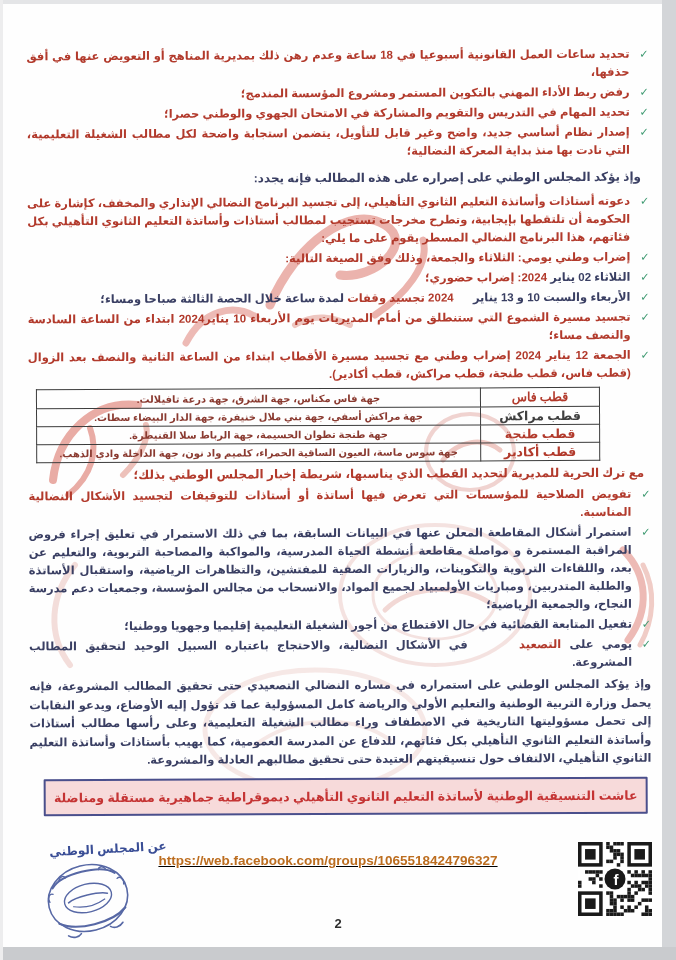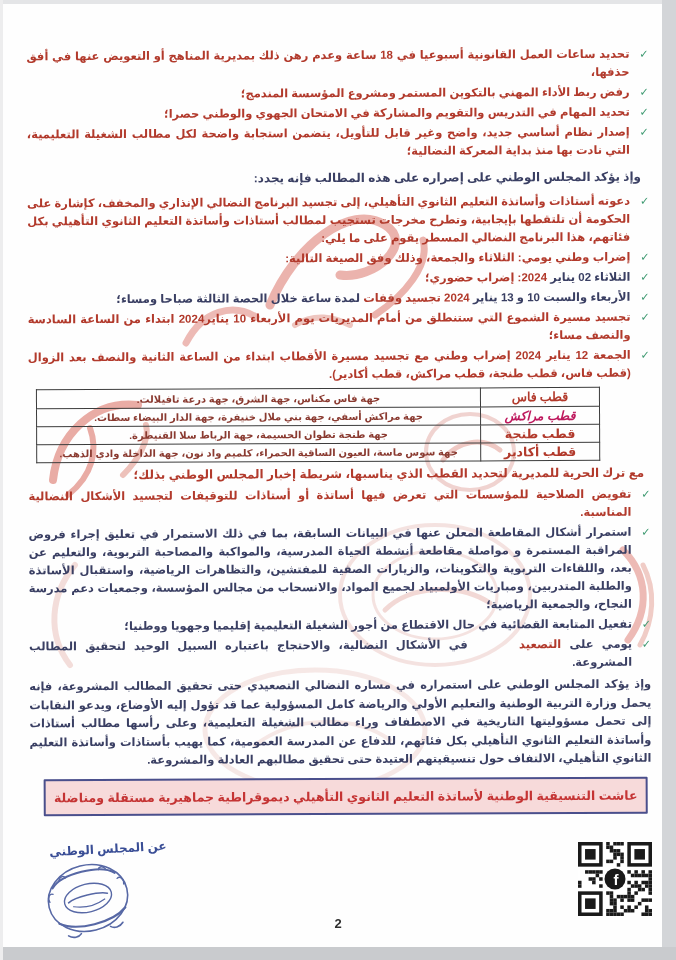--- a/index.html
+++ b/index.html
@@ -149,40 +149,40 @@
         <div class="bullet">
           <span class="check" style="color: rgb(61, 153, 112);">✓</span>
           <p class="btext"><span style="color: rgb(178, 58, 44);">إضراب وطني يومي: الثلاثاء والجمعة، وذلك وفق الصيغة التالية:</span></p>
         </div>
         <div class="bullet">
           <span class="check" style="color: rgb(61, 153, 112);">✓</span>
           <p class="btext"><span style="color: rgb(58, 63, 99);">الثلاثاء 02 يناير </span><span style="color: rgb(178, 58, 44);">2024: إضراب حضوري؛</span></p>
         </div>
         <div class="bullet">
           <span class="check" style="color: rgb(61, 153, 112);">✓</span>
-          <p class="btext"><span style="color: rgb(58, 63, 99);">الأربعاء والسبت 10 و 13 يناير </span><span style="color: rgb(178, 58, 44);">2024 تجسيد وقفات</span><span style="color: rgb(58, 63, 99);"> لمدة ساعة خلال الحصة الثالثة صباحا ومساء؛</span></p>
+          <p class="btext"><span style="color: rgb(58, 63, 99); padding-left: 16px;">الأربعاء والسبت 10 و 13 يناير </span><span style="color: rgb(178, 58, 44);">2024 تجسيد وقفات</span><span style="color: rgb(58, 63, 99);"> لمدة ساعة خلال الحصة الثالثة صباحا ومساء؛</span></p>
         </div>
         <div class="bullet">
           <span class="check" style="color: rgb(61, 153, 112);">✓</span>
           <p class="btext"><span style="color: rgb(178, 58, 44);">تجسيد مسيرة الشموع التي ستنطلق من أمام المديريات يوم الأربعاء 10 يناير2024 ابتداء من الساعة السادسة والنصف مساء؛</span></p>
         </div>
         <div class="bullet">
           <span class="check" style="color: rgb(61, 153, 112);">✓</span>
           <p class="btext"><span style="color: rgb(178, 58, 44);">الجمعة 12 يناير 2024 إضراب وطني مع تجسيد مسيرة الأقطاب ابتداء من الساعة الثانية والنصف بعد الزوال (قطب فاس، قطب طنجة، قطب مراكش، قطب أكادير).</span></p>
         </div>
       </div>
 
     <table class="poles">
       <tbody id="poles-tbody">
           <tr>
             <td class="pole" style="color: rgb(178, 58, 44); font-family: Liberation Serif, serif;">قطب فاس</td>
             <td class="regions" style="color: rgb(138, 58, 48);">جهة فاس مكناس، جهة الشرق، جهة درعة تافيلالت.</td>
           </tr>
           <tr>
-            <td class="pole" style="color: #be185d; font-style: italic;">قطب مراكش</td>
+            <td class="pole" style="color: #404040;">قطب مراكش</td>
             <td class="regions" style="color: rgb(138, 58, 48);">جهة مراكش أسفي، جهة بني ملال خنيفرة، جهة الدار البيضاء سطات.</td>
           </tr>
           <tr>
             <td class="pole" style="color: rgb(178, 58, 44);">قطب طنجة</td>
             <td class="regions" style="color: rgb(138, 58, 48);">جهة طنجة تطوان الحسيمة، جهة الرباط سلا القنيطرة.</td>
           </tr>
           <tr>
             <td class="pole" style="color: rgb(178, 58, 44);">قطب أكادير</td>
             <td class="regions" style="color: rgb(138, 58, 48);">جهة سوس ماسة، العيون الساقية الحمراء، كلميم واد نون، جهة الداخلة وادي الذهب.</td>
           </tr>
@@ -224,20 +224,23 @@
       <path d="M18 22 C30 10 70 10 82 22" stroke="#3a4e96" stroke-width="2.2" stroke-linecap="round"></path>
       <path d="M16 58 C32 70 68 70 84 58" stroke="#3a4e96" stroke-width="2.2" stroke-linecap="round"></path>
       <path d="M30 40 C38 36 62 36 70 40" stroke="#3a4e96" stroke-width="1.6" stroke-linecap="round"></path>
       <path d="M34 45 C44 49 56 49 66 45" stroke="#3a4e96" stroke-width="1.2" stroke-linecap="round"></path>
       <path d="M12 35 C10 30 14 26 17 28 M88 35 C90 30 86 26 83 28" stroke="#3a4e96" stroke-width="1.4" stroke-linecap="round"></path>
       <path d="M26 16 C28 12 32 12 33 15 M67 15 C68 12 72 12 74 16" stroke="#3a4e96" stroke-width="1.4" stroke-linecap="round"></path>
       <path d="M22 72 C26 76 32 76 35 73 M65 73 C68 76 74 76 78 72" stroke="#3a4e96" stroke-width="1.6" stroke-linecap="round"></path>
     </svg>
   </div>
 
+  <div class="fb-link">
+    <a style="cursor: pointer; color: rgb(188, 109, 31);">https://web.facebook.com/groups/1065518424796327</a>
+  </div>
 
   <div class="qr" id="qr-box"><svg width="74" height="74" viewBox="0 0 74 74">
        <rect width="74" height="74" fill="#fff"></rect>
         <rect x="28.19047619047619" y="0" width="3.5238095238095237" height="3.5238095238095237" fill="#1a1a1a"></rect>
         <rect x="35.23809523809524" y="0" width="3.5238095238095237" height="3.5238095238095237" fill="#1a1a1a"></rect>
         <rect x="38.76190476190476" y="0" width="3.5238095238095237" height="3.5238095238095237" fill="#1a1a1a"></rect>
         <rect x="42.285714285714285" y="0" width="3.5238095238095237" height="3.5238095238095237" fill="#1a1a1a"></rect>
         <rect x="28.19047619047619" y="3.5238095238095237" width="3.5238095238095237" height="3.5238095238095237" fill="#1a1a1a"></rect>
         <rect x="31.714285714285715" y="3.5238095238095237" width="3.5238095238095237" height="3.5238095238095237" fill="#1a1a1a"></rect>
         <rect x="31.714285714285715" y="7.0476190476190474" width="3.5238095238095237" height="3.5238095238095237" fill="#1a1a1a"></rect>

